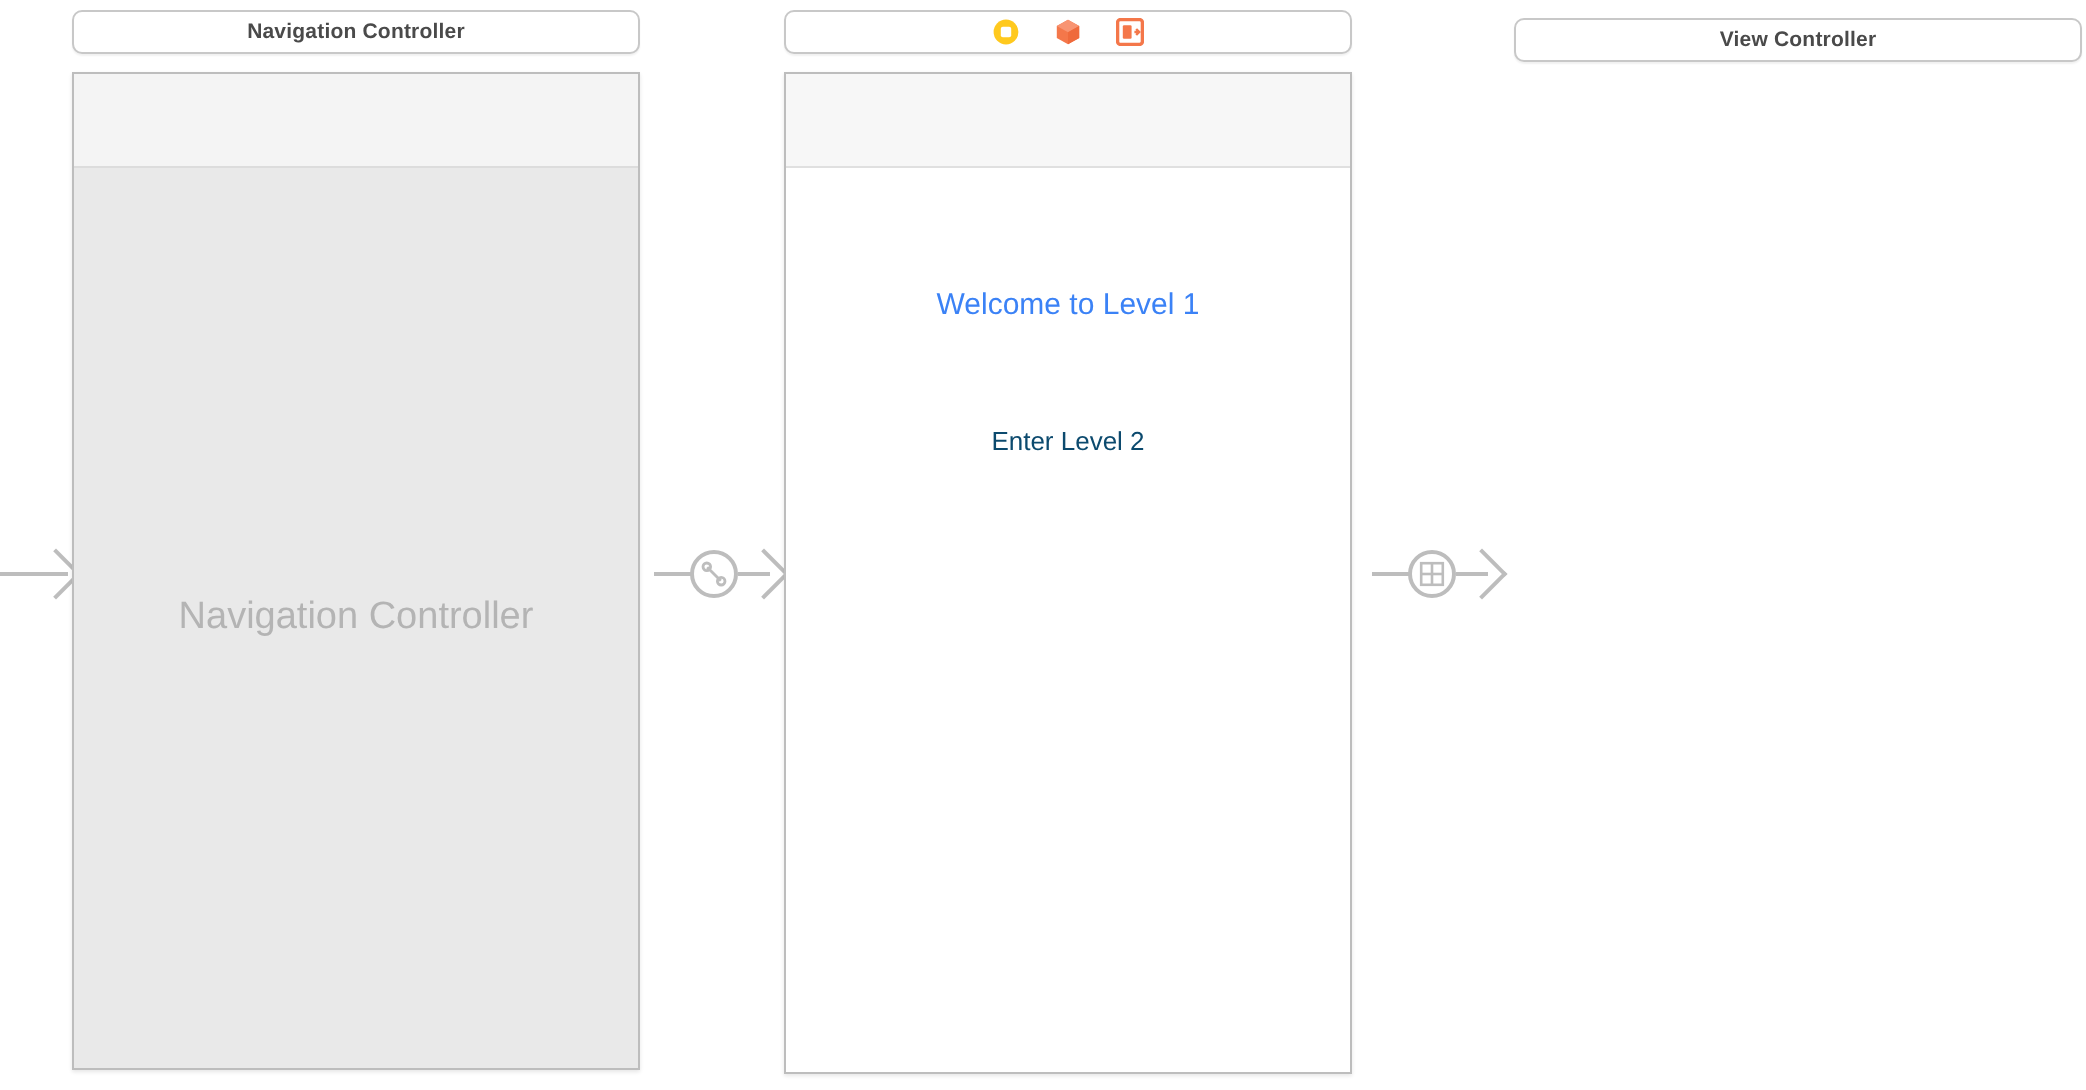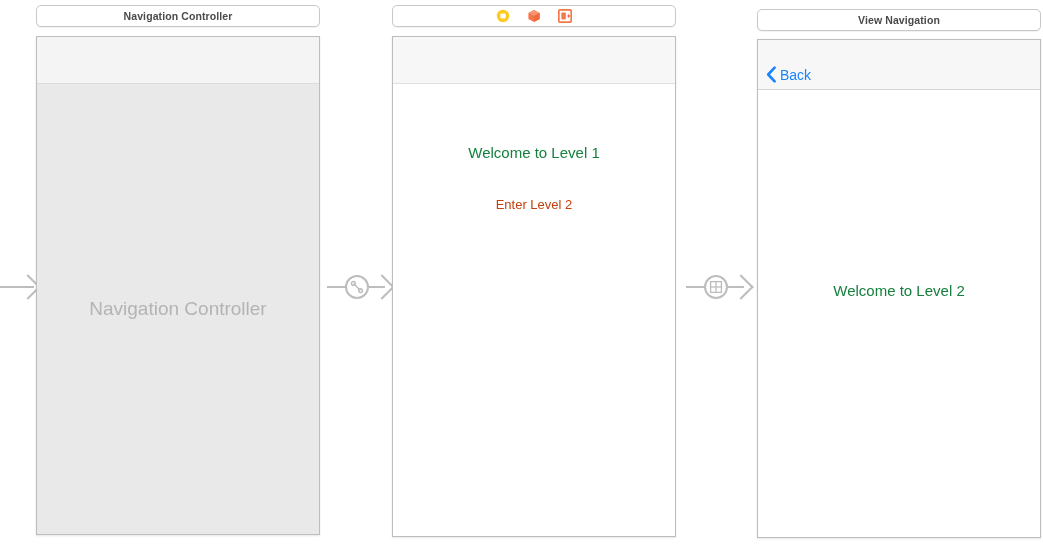--- a/index.html
+++ b/index.html
@@ -121,25 +121,26 @@
   .vc-body.right { top: 50px; }
 
   .ui-label {
     position: absolute;
     left: 0; right: 0;
     text-align: center;
     white-space: nowrap;
   }
   .label-dark {
     font-size: 15px;
-    color: #15803d;
+    color: #3b82f6;
   }
   .label-link {
     font-size: 13px;
-    color: #c2410c;
+    color: #0c4a6e;
+    margin-top: 16px;
   }
 
   
   .conn-line {
     position: absolute;
     height: 0;
     border-top: 2px solid #bdbdbd;
   }
   .arrow-head {
     position: absolute;
@@ -234,30 +235,17 @@
         <rect x="1.6" y="1.6" width="10.8" height="10.8" fill="none" stroke="#bdbdbd" stroke-width="1.3"></rect>
         <line x1="7" y1="1.6" x2="7" y2="12.4" stroke="#bdbdbd" stroke-width="1.3"></line>
         <line x1="1.6" y1="7" x2="12.4" y2="7" stroke="#bdbdbd" stroke-width="1.3"></line>
       </svg>
     </div>
     <div class="conn-line" style="left:728px; top:286px; width:16px;"></div>
     <div class="arrow-head" style="left:732px; top:278px;"></div>
   </div>
 
   <div class="dock" style="left:757px; top:9px; width:284px; height:22px;">
-    <span class="dock-title">View Navigation</span>
-  </div>
-
-  <div class="scene" style="left:757px; top:39px; width:284px; height:499px;">
-    <div class="vc-navbar">
-      <div class="back-btn">
-        <svg class="ic" width="11" height="17" viewBox="0 0 11 17">
-          <path d="M8.6 1.6 L2.2 8.5 L8.6 15.4" fill="none" stroke="#1b84fb" stroke-width="2.6" stroke-linecap="round" stroke-linejoin="round"></path>
-        </svg>
-        <span class="back-label">Back</span>
-      </div>
-    </div>
-    <div class="vc-body right">
-      <div class="ui-label label-dark" style="top:192px;">Welcome to Level 2</div>
-    </div>
-  </div>
+    <span class="dock-title">View Controller</span>
+  </div>
+
 
 </div>
 
 </body></html>

